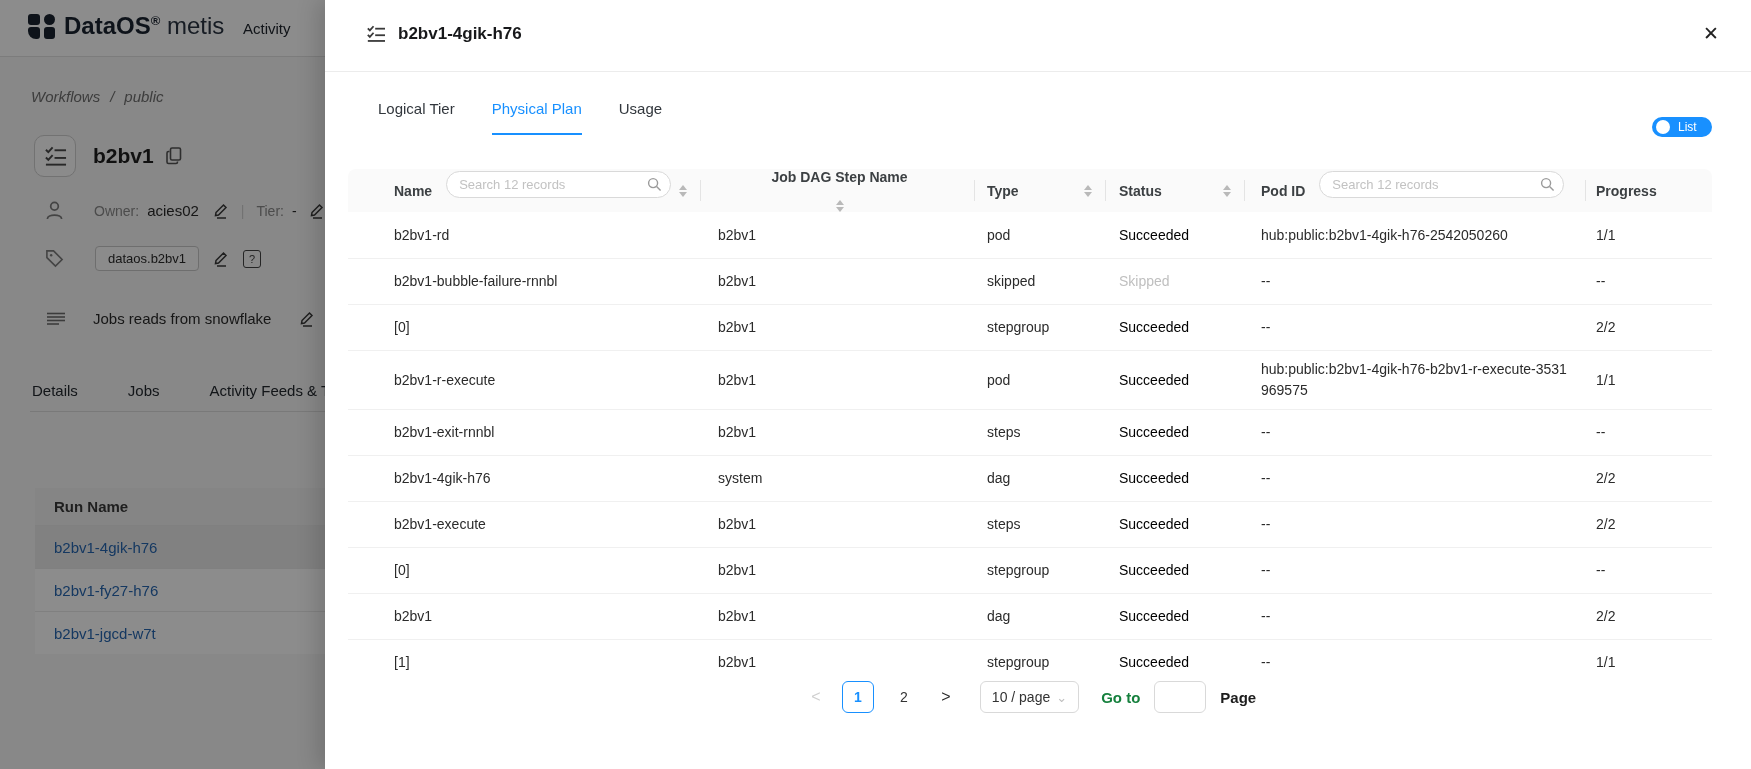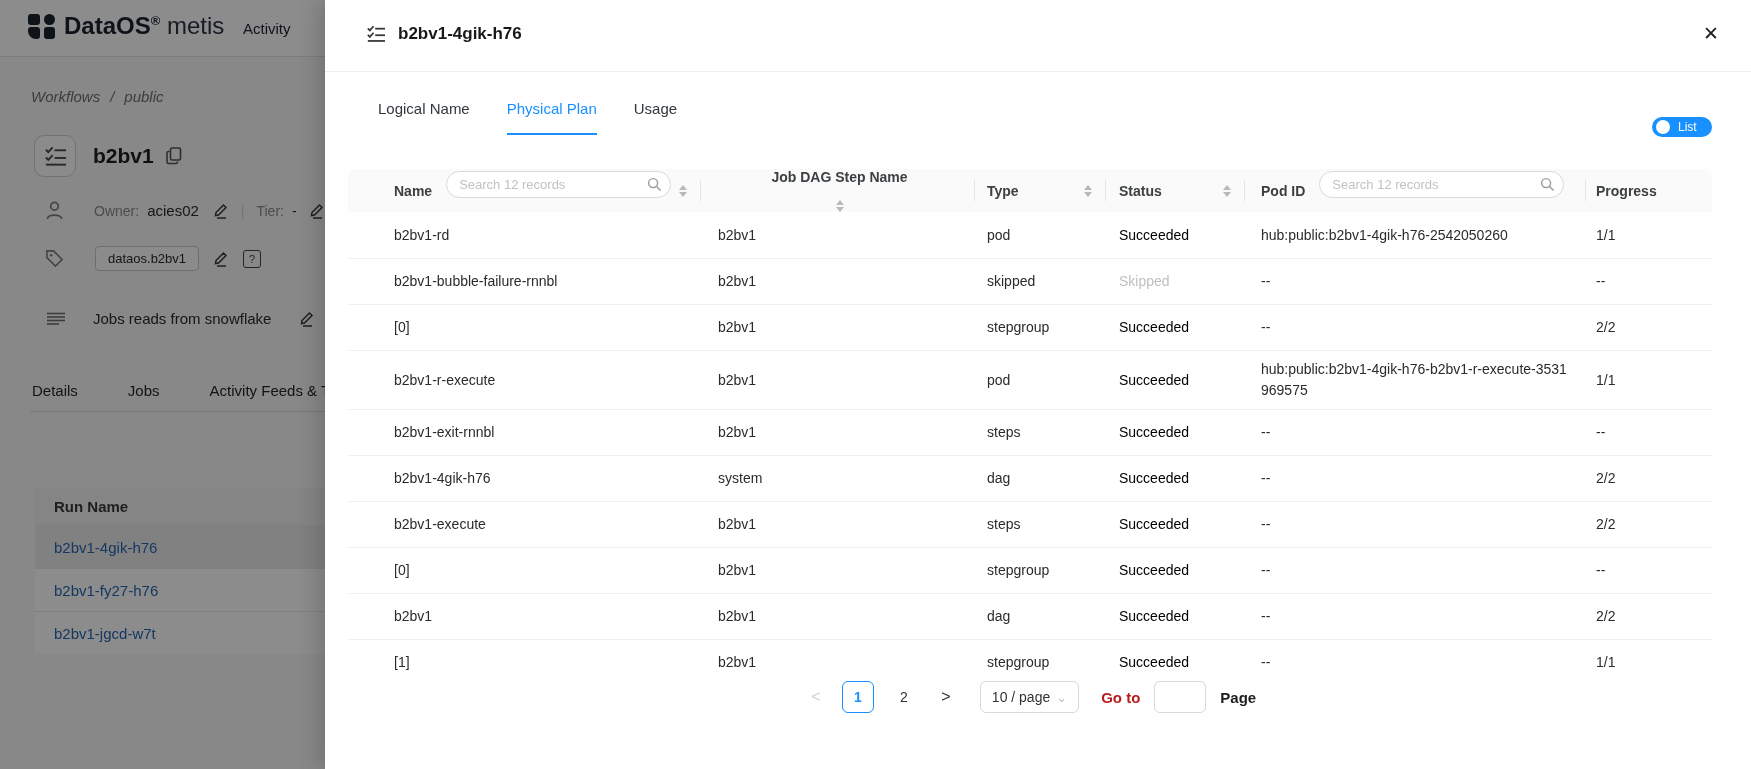--- a/index.html
+++ b/index.html
@@ -92,21 +92,21 @@
   .phead .col-name { padding-left:46px; }
 
   
   .pagination { position:absolute; left:23px; top:681px; width:1364px; display:flex; align-items:center; justify-content:center; gap:14px; }
   .pg-arrow { font-size:16px; color:#2b2b2b; width:24px; text-align:center; cursor:pointer; }
   .pg-arrow.disabled { color:#cfcfcf; cursor:default; }
   .pg-num { min-width:32px; height:32px; display:flex; align-items:center; justify-content:center; font-size:14px; color:#333; border:1px solid transparent; border-radius:6px; cursor:pointer; }
   .pg-num.active { border-color:#1890ff; color:#1890ff; font-weight:bold; background:#fff; }
   .pg-select { height:32px; border:1px solid #d9d9d9; border-radius:6px; display:flex; align-items:center; gap:6px; padding:0 11px; font-size:14px; color:#333; background:#fff; cursor:pointer; margin-left:8px; }
   .pg-select .chev { color:#bfbfbf; font-size:13px; }
-  .pg-goto-label { font-size:15px; color:#b91c1c; margin-left:8px; font-weight:bold;}
+  .pg-goto-label { font-size:15px; color:#15803d; margin-left:8px; font-weight:bold;}
   .pg-goto-input { width:52px; height:32px; border:1px solid #d9d9d9; border-radius:6px; background:#fff; font-size:14px; padding:0 8px; outline:none; font-family:"Liberation Sans", sans-serif; }
   .pg-page-label { font-size:15px; color:#1d1d1d; font-weight:bold; }
 
   svg { display:block; }
 </style>
 </head>
 <body>
 
 <div class="stage">
 
@@ -233,21 +233,21 @@
           <path d="M2 12 L4.5 14.5 L9 9.5" stroke="#3a3a3a" stroke-width="2.2" fill="none"></path>
           <line x1="11" y1="12.5" x2="23" y2="12.5" stroke="#3a3a3a" stroke-width="2.2"></line>
           <line x1="2" y1="19.5" x2="23" y2="19.5" stroke="#3a3a3a" stroke-width="2.2"></line>
         </svg>
         <span class="drawer-title">b2bv1-4gik-h76</span>
       </div>
       <span class="close-btn">✕</span>
     </div>
 
     <div class="drawer-tabs" id="drawer-tabs">
-        <span class="dtab">Logical Name</span>
+        <span class="dtab">Logical Tier</span>
         <span class="dtab active">Physical Plan</span>
         <span class="dtab">Usage</span>
       </div>
 
     <div class="list-toggle">
       <span class="knob"></span>
       <span class="lbl">List</span>
     </div>
 
     <div class="ptable">

